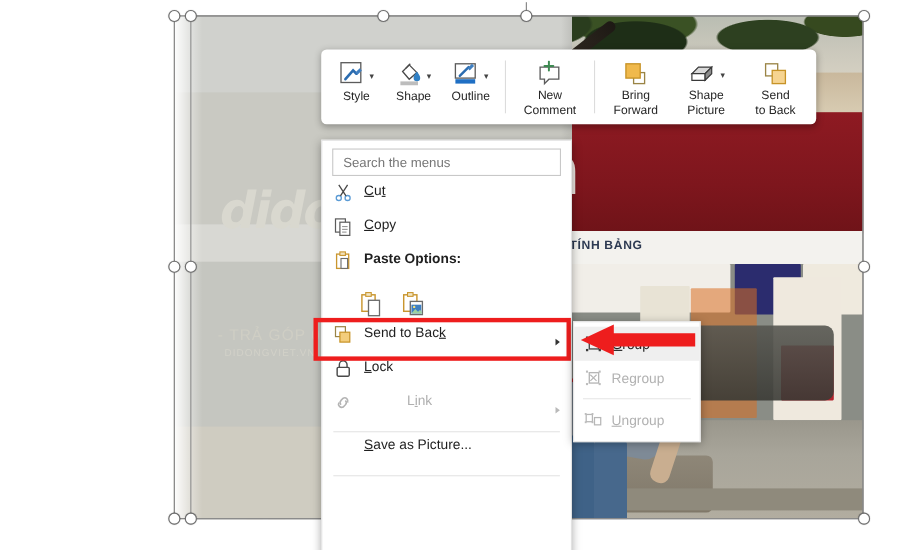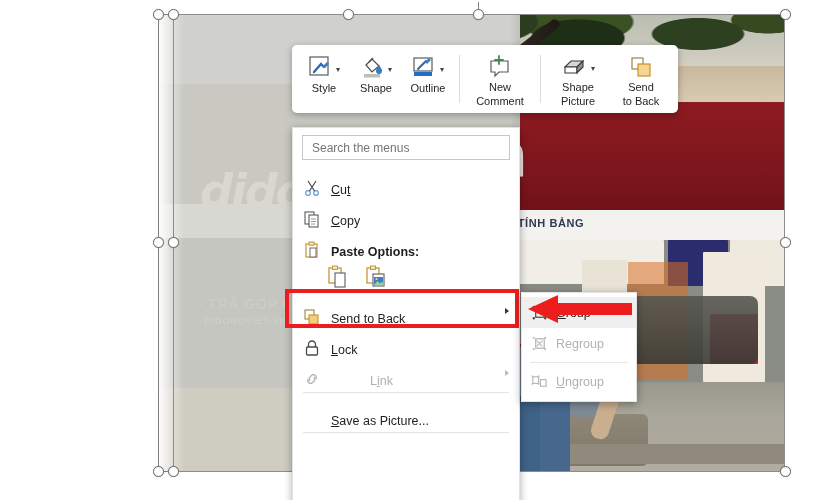--- a/index.html
+++ b/index.html
@@ -114,21 +114,21 @@
   .caret{font-size:8px;color:#444;margin-left:1px;line-height:8px;align-self:flex-end;margin-bottom:7px;}
 
   
   .ctxmenu{position:absolute;left:292px;top:127px;width:228px;background:#ffffff;
      box-shadow:0 2px 8px rgba(0,0,0,.34);border:1px solid #e2e2e2;box-sizing:border-box;
      padding:7px 0 0 0;overflow:hidden;height:480px;}
   .searchbox{margin:0 9px 6px 9px;height:25px;border:1px solid #c8c8c8;background:#fff;
      display:flex;align-items:center;padding:0 7px;box-sizing:border-box;}
   .searchbox input{border:0;outline:0;width:100%;font-size:12px;color:#5a5a5a;
      font-family:"Liberation Sans",sans-serif;background:transparent;}
-  .mi{height:31px;display:flex;align-items:flex-end;padding:0 8px 0 0;position:relative;cursor:default;}
+  .mi{height:31px;display:flex;align-items:flex-start;padding:0 8px 0 0;position:relative;cursor:default;}
   .mi .ic{width:38px;min-width:38px;display:flex;align-items:center;justify-content:center;}
   .mi .lb{font-size:12.5px;color:#1f1f1f;font-family:"Liberation Sans",sans-serif;}
   .mi .lb u{text-decoration:underline;}
   .mi.bold .lb{font-weight:700;}
   .mi.dis .lb{color:#b0b0b0;margin-left:39px;}
   .mi .arrow{position:absolute;right:10px;top:50%;transform:translateY(-50%);
      width:0;height:0;border-left:4.5px solid #333;border-top:3.5px solid transparent;
      border-bottom:3.5px solid transparent;}
   .mi.dis .arrow{border-left-color:#b9b9b9;}
   .mi.sel{background:#e3e3e3;}
@@ -303,20 +303,30 @@
           <path d="M4 6 h17 v11 h-9 l-4 4 v-4 h-4 z" fill="#fff" stroke="#5b5b5b" stroke-width="1.2"></path>
           <path d="M12 1 v8 M8 5 h8" stroke="#3d8a52" stroke-width="1.8" stroke-linecap="round"></path>
         </svg>
       </div>
       <div class="tb-lab">New</div>
       <div class="tb-lab">Comment</div>
     </div>
 
     <div class="tb-sep"></div>
 
+    <div class="tb-item" style="min-width:52px">
+      <div class="tb-ico">
+        <svg width="26" height="24" viewBox="0 0 26 24">
+          <rect x="11" y="11" width="10" height="10" fill="#fff" stroke="#9a8445" stroke-width="1.2"></rect>
+          <rect x="4" y="3" width="13" height="13" fill="#f0b94c" stroke="#c79327" stroke-width="1.2"></rect>
+        </svg>
+      </div>
+      <div class="tb-lab">Bring</div>
+      <div class="tb-lab">Forward</div>
+    </div>
 
     <div class="tb-item" style="min-width:52px">
       <div class="tb-ico">
         <svg width="28" height="24" viewBox="0 0 28 24">
           <path d="M4 12 L10 6 L22 6 L16 12 Z" fill="#d8d8d8" stroke="#3a3a3a" stroke-width="1.1"></path>
           <path d="M4 12 L16 12 L16 18 L4 18 Z" fill="#ffffff" stroke="#3a3a3a" stroke-width="1.1"></path>
           <path d="M16 12 L22 6 L22 12 L16 18 Z" fill="#8d8d8d" stroke="#3a3a3a" stroke-width="1.1"></path>
         </svg>
         <span class="caret">▾</span>
       </div>

